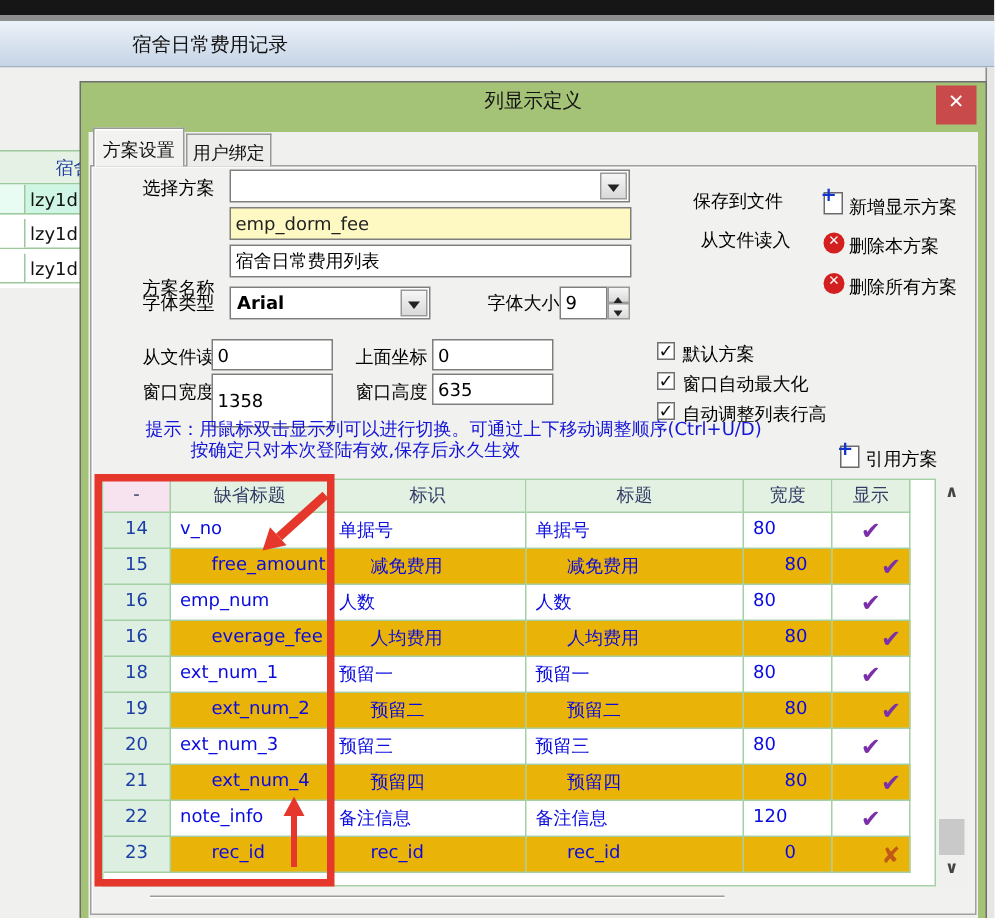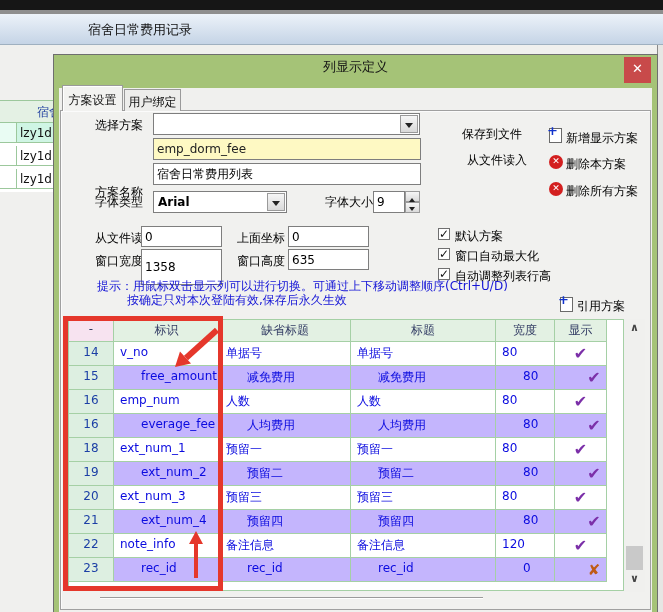--- a/index.html
+++ b/index.html
@@ -74,21 +74,21 @@
     border:1px solid #A5D0A5; overflow:hidden; }
   .ghead, .grow { display:grid; grid-template-columns:45px 106px 131px 145px 59px 52px; }
   .ghead { height:22px; }
   .grow { height:24px; }
   .gc { border-right:1px solid #A5D0A5; border-bottom:1px solid #A5D0A5; overflow:hidden;
     white-space:nowrap; padding:3px 0 0 6px; }
   .ghead .gc { background:#E3F1E3; color:#323C64; text-align:center; padding-left:0; padding-top:2px; }
   .ghead .gc.hnum { background:#F7E3F0; }
   .grow .gc { color:#0A0ADF; }
   .grow .gc.cnum { background:#DDEFE1; color:#1C3FA5; text-align:center; padding-left:0; }
-  .grow.alt .gc:not(.cnum) { background:#c4b5fd;padding-left:27px; }
+  .grow.alt .gc:not(.cnum) { background:#eab308;padding-left:27px; }
   .grow .gc.cvis { text-align:center; padding:0; }
   .vis-check::after { content:"✔"; color:#7B2FA8; font-size:16px; font-weight:bold; line-height:24px; }
   .vis-cross::after { content:"✘"; color:#BF5B16; font-size:15px; font-weight:bold; line-height:24px; }
 
   
   .vscroll { position:absolute; left:624px; top:319px; width:21px; height:273px; background:#F0F0EE; }
   .sb-up, .sb-dn { position:absolute; left:0; width:21px; height:18px; text-align:center; color:#444;
     font-size:11px; font-weight:bold; }
   .sb-up { top:2px; } .sb-dn { bottom:2px; }
   .sb-up::after { content:"∧"; } .sb-dn::after { content:"∨"; }
@@ -201,22 +201,22 @@
 
     <span class="tip" style="left:127px; top:292px;">按确定只对本次登陆有效,保存后永久生效</span>
     <span class="tip" style="left:97px; top:278px;">提示：用鼠标双击显示列可以进行切换。可通过上下移动调整顺序(Ctrl+U/D)</span>
 
     <span class="icon-page" style="left:560px; top:297px;"></span>
     <span class="linklbl" style="left:577px; top:298px;">引用方案</span>
 
     <div class="grid">
       <div class="ghead">
         <div class="gc hnum">-</div>
+        <div class="gc">缺省标题</div>
         <div class="gc">标识</div>
-        <div class="gc">缺省标题</div>
         <div class="gc">标题</div>
         <div class="gc">宽度</div>
         <div class="gc">显示</div>
       </div>
       <div id="grid-body">
           <div class="grow">
             <div class="gc cnum">14</div>
             <div class="gc cid">v_no</div>
             <div class="gc">单据号</div>
             <div class="gc">单据号</div>

